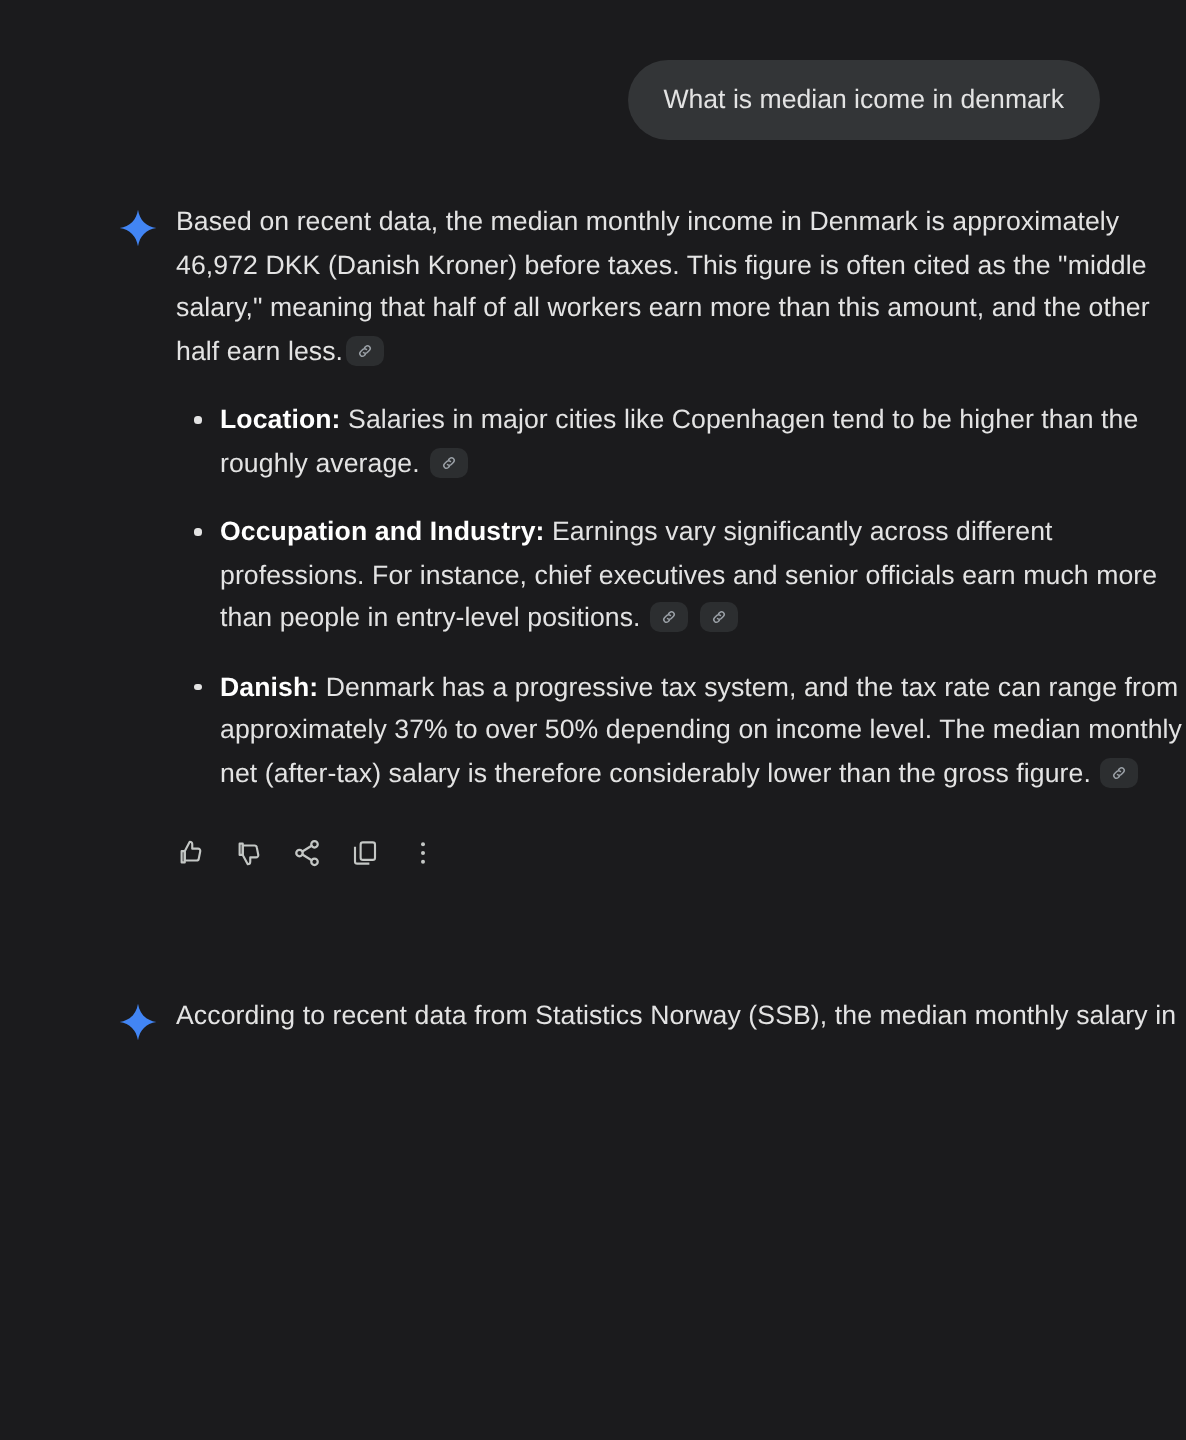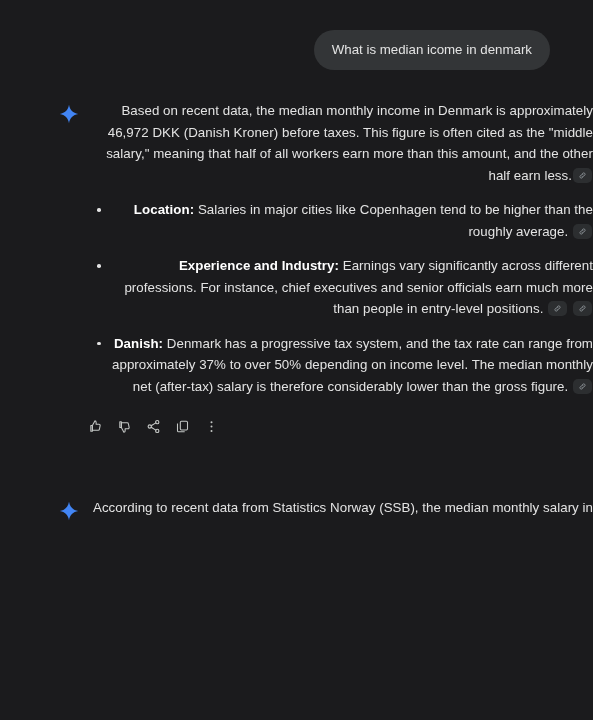--- a/index.html
+++ b/index.html
@@ -38,21 +38,20 @@
     padding: 10px 18px 11px 18px;
     border-radius: 22px;
     max-width: 430px;
     white-space: nowrap;
   }
 
   
   .model-turn {
     position: relative;
     padding-left: 88px;
-    text-align: right;
   }
 
   .sparkle-icon {
     position: absolute;
     left: 58px;
     top: 3px;
     width: 22px;
     height: 22px;
   }
 
@@ -164,21 +163,21 @@
 
 
     <ul class="factors">
 
       <li><b>Location:</b> <span>Salaries in major cities like Copenhagen tend to be higher than the roughly average.</span> <span class="src-chip">
             <svg width="9" height="9" viewBox="0 0 24 24">
               <path d="M10 14a3.5 3.5 0 0 0 5 0l3-3a3.54 3.54 0 0 0-5-5l-1.5 1.5M14 10a3.5 3.5 0 0 0-5 0l-3 3a3.54 3.54 0 0 0 5 5l1.5-1.5" fill="none" stroke="#9aa0a6" stroke-width="2" stroke-linecap="round"></path>
             </svg>
           </span></li>
 
-      <li><b>Experience and Industry:</b> <span>Earnings vary significantly across different professions. For instance, chief executives and senior officials earn much more than people in entry-level positions.</span> <span class="src-chip">
+      <li><b>Occupation and Industry:</b> <span>Earnings vary significantly across different professions. For instance, chief executives and senior officials earn much more than people in entry-level positions.</span> <span class="src-chip">
             <svg width="9" height="9" viewBox="0 0 24 24">
               <path d="M10 14a3.5 3.5 0 0 0 5 0l3-3a3.54 3.54 0 0 0-5-5l-1.5 1.5M14 10a3.5 3.5 0 0 0-5 0l-3 3a3.54 3.54 0 0 0 5 5l1.5-1.5" fill="none" stroke="#9aa0a6" stroke-width="2" stroke-linecap="round"></path>
             </svg>
           </span> <span class="src-chip">
             <svg width="9" height="9" viewBox="0 0 24 24">
               <path d="M10 14a3.5 3.5 0 0 0 5 0l3-3a3.54 3.54 0 0 0-5-5l-1.5 1.5M14 10a3.5 3.5 0 0 0-5 0l-3 3a3.54 3.54 0 0 0 5 5l1.5-1.5" fill="none" stroke="#9aa0a6" stroke-width="2" stroke-linecap="round"></path>
             </svg>
           </span></li>
 
 

